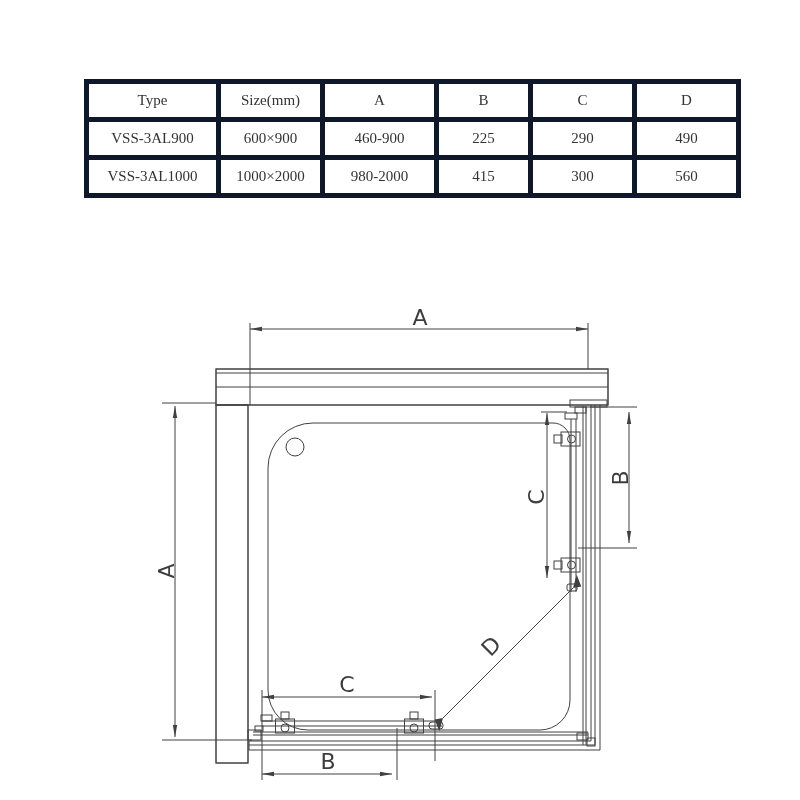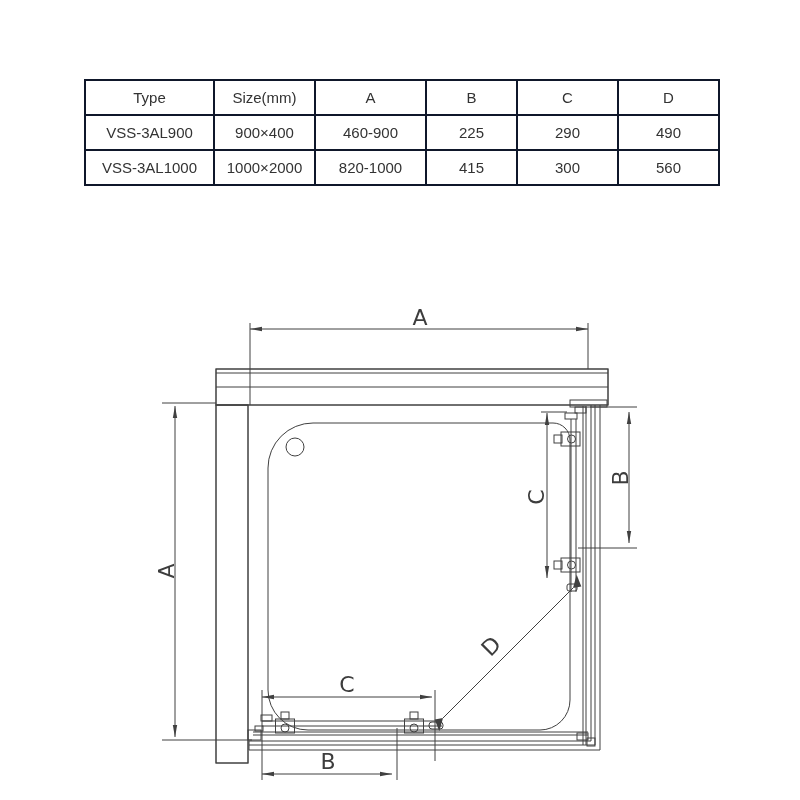--- a/index.html
+++ b/index.html
@@ -1,22 +1,22 @@
 <!DOCTYPE html>
 <html><head>
 <meta charset="utf-8">
 <style>
   html,body{margin:0;padding:0;background:#ffffff;}
   #canvas{position:relative;width:800px;height:800px;background:#ffffff;overflow:hidden;
           font-family:"Liberation Sans", sans-serif;}
   
   #spec-table{position:absolute;left:84px;top:79px;border-collapse:collapse;table-layout:fixed;}
-  #spec-table td,#spec-table th{border:2px solid #0f172a;height:33px;padding:0;
+  #spec-table td,#spec-table th{border:5px solid #0f172a;height:33px;padding:0;
        text-align:center;vertical-align:middle;font-size:15px;font-weight:400;color:#333333;
-       font-family:Liberation Sans, sans-serif;}
+       font-family:Liberation Serif, serif;}
   #spec-table .c0{width:127px;} #spec-table .c1{width:99px;text-align:center;} #spec-table .c2{width:109px;}
   #spec-table .c3{width:89px;}  #spec-table .c4{width:99px;} #spec-table .c5{width:99px;}
   
   #drawing{position:absolute;left:0;top:0;width:800px;height:800px;}
   #drawing line, #drawing rect, #drawing path, #drawing circle{stroke:#404040;fill:none;stroke-width:1;}
   #drawing polygon{fill:#404040;stroke:none;}
   #drawing text{fill:#3d3d3d;font-size:22px;stroke:none;
        font-family:"DejaVu Sans", sans-serif;font-weight:400;}
 </style>
 </head>
@@ -176,30 +176,30 @@
       <tr>
         <th class="c0">Type</th>
         <th class="c1">Size(mm)</th>
         <th class="c2">A</th>
         <th class="c3">B</th>
         <th class="c4">C</th>
         <th class="c5">D</th>
       </tr>
       <tr>
         <td class="c0">VSS-3AL900</td>
-        <td class="c1">900×400</td>
+        <td class="c1">600×900</td>
         <td class="c2">460-900</td>
         <td class="c3">225</td>
         <td class="c4">290</td>
         <td class="c5">490</td>
       </tr>
       <tr>
         <td class="c0">VSS-3AL1000</td>
         <td class="c1">1000×2000</td>
-        <td class="c2">820-1000</td>
+        <td class="c2">980-2000</td>
         <td class="c3">415</td>
         <td class="c4">300</td>
         <td class="c5">560</td>
       </tr>
     </tbody>
   </table>
 
 </div>
 
 </body></html>

